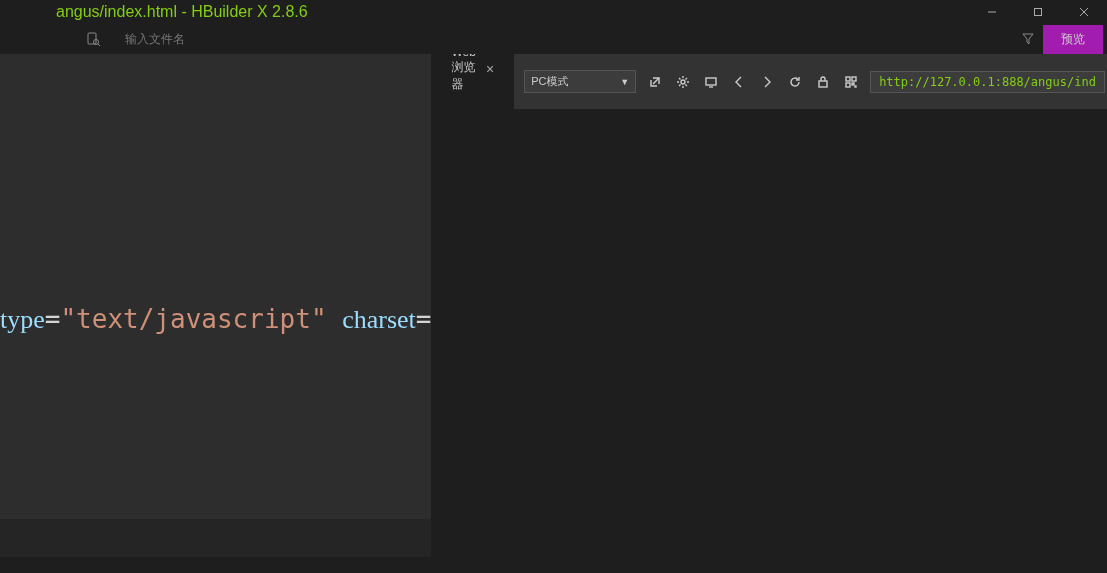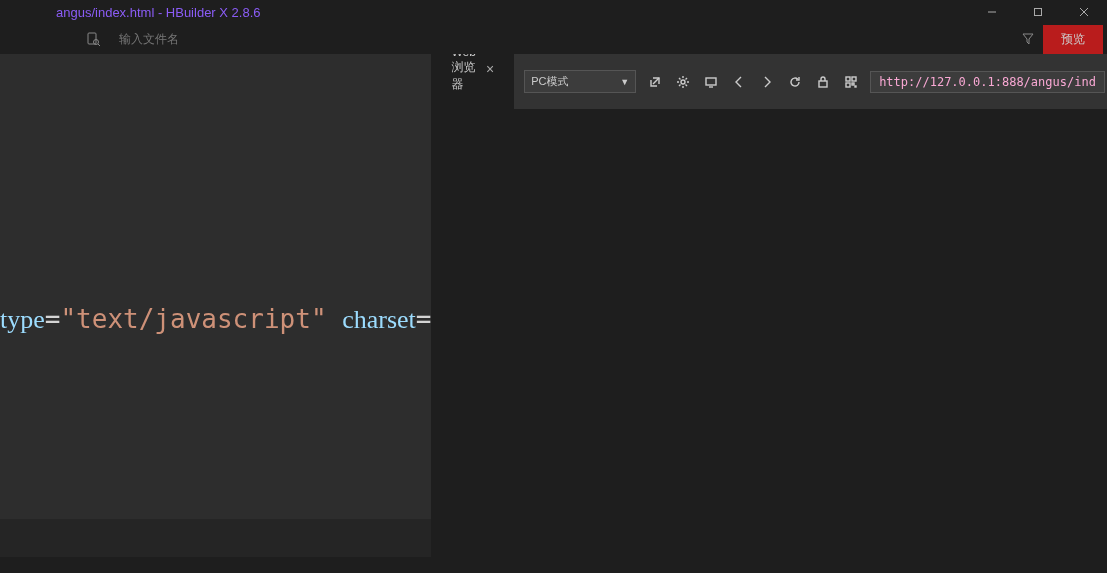--- a/index.html
+++ b/index.html
@@ -13,22 +13,22 @@
       display: flex;
       flex-direction: column;
     }
     .titlebar {
       height: 24px;
       background: #1e1e1e;
       display: flex;
       align-items: center;
       justify-content: space-between;
       padding: 0 0 0 56px;
-      font-size: 13px;
-      color: #8b5cf6;
+      font-size: 16px;
+      color: #84cc16;
     }
     .titlebar-title { }
     .window-controls { display: flex; gap: 0; }
     .window-btn {
       width: 46px;
       height: 24px;
       display: flex;
       align-items: center;
       justify-content: center;
       color: #aaa;
@@ -37,41 +37,41 @@
     .window-btn svg { width: 10px; height: 10px; stroke: #aaa; fill: none; }
     .toolbar {
       height: 30px;
       background: #1e1e1e;
       display: flex;
       align-items: center;
       justify-content: space-between;
       padding: 0 0 0 86px;
       font-size: 12px;
     }
-    .toolbar-left { display: flex; align-items: center; gap: 19px; }
+    .toolbar-left { display: flex; align-items: center; gap: 25px; }
     .toolbar-icon { color: #888; display:flex; align-items:center;}
     .toolbar-icon svg { width: 14px; height: 14px; stroke: #888; fill: none; }
     .toolbar-input {
       background: transparent;
       border: none;
       color: #888;
       font-size: 12px;
       width: 200px;
     }
     .toolbar-right { display: flex; align-items: center; gap: 0; }
     .filter-btn {
       width: 30px;
       height: 30px;
       display: flex;
       align-items: center;
       justify-content: center;
     }
     .filter-btn svg { width: 12px; height: 12px; stroke: #888; fill: none; }
     .preview-btn {
-      background: #b91c1c;
+      background: #a21caf;
       padding: 6px 18px;
       font-size: 12px;
       color: #ccc;
       margin-right: 4px;
     }
     .main { flex: 1; display: flex; overflow: hidden; }
     .editor-pane {
       width: 536px;
       background: #2d2d2d;
       display: flex;
@@ -140,21 +140,21 @@
       width: 18px;
       display: flex;
       align-items: center;
       justify-content: center;
     }
     .tb-icon svg { width: 14px; height: 14px; stroke: #ccc; fill: none; stroke-width: 1.4; }
     .url-box {
       flex: 1;
       background: #3c3c3c;
       border: 1px solid #555;
-      color: #f9a8d4;
+      color: #84cc16;
       font-size: 12px;
       padding: 3px 8px;
       min-width: 0;
       overflow: hidden;
       white-space: nowrap;
       font-family: Consolas, monospace;
     }
     .browser-content {
       flex: 1;
       background: #fff;

